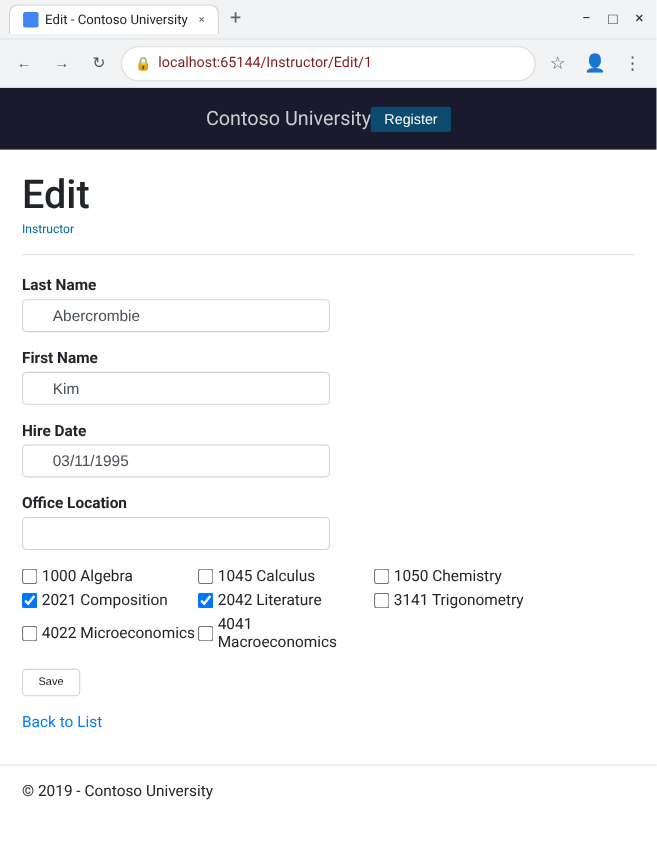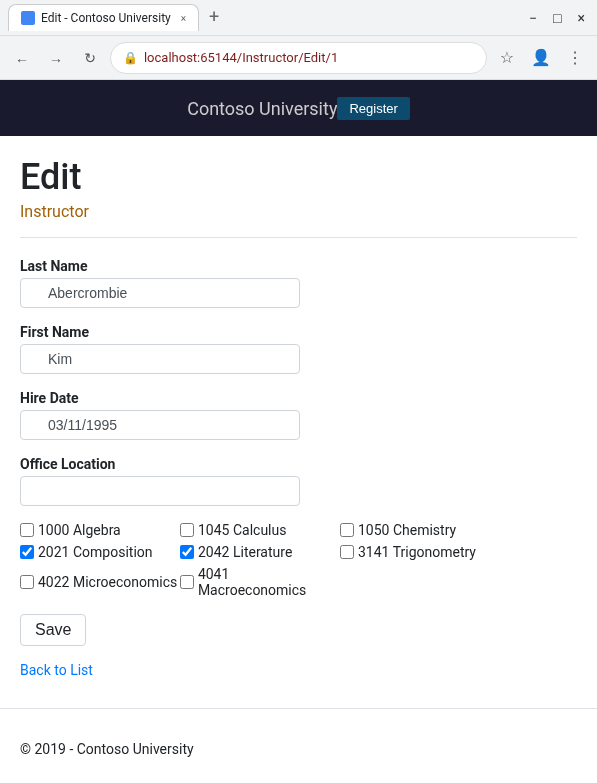--- a/index.html
+++ b/index.html
@@ -143,22 +143,22 @@
     .page-content {
       padding: 20px 20px 20px 20px;
     }
     h1 {
       font-size: 36px;
       font-weight: 500;
       color: #212529;
       margin-bottom: 4px;
     }
     .subtitle {
-      font-size: 16px;
-      color: #a16207;
+      font-size: 11px;
+      color: #0369a1;
       margin-bottom: 16px;
     }
     hr {
       border: none;
       border-top: 1px solid #dee2e6;
       margin-bottom: 20px;
     }
 
     .form-group {
       margin-bottom: 16px;
@@ -196,36 +196,36 @@
     .course-item input[type="checkbox"] {
       width: 14px;
       height: 14px;
       cursor: pointer;
     }
 
     .btn-save {
       background: #fff;
       border: 1px solid #ced4da;
       padding: 6px 14px;
-      font-size: 16px;
+      font-size: 10px;
       border-radius: 4px;
       cursor: pointer;
       margin-bottom: 16px;
       color: #212529;
     }
 
     .back-link {
       color: #007bff;
       text-decoration: none;
       font-size: 14px;
     }
 
     .page-footer {
       border-top: 1px solid #dee2e6;
-      padding: 32px 20px;
+      padding: 16px 20px;
       font-size: 14px;
       color: #212529;
       margin-top: 10px;
     }
   </style>
 </head>
 <body>
 
 <div class="browser-titlebar">
   <div class="tab-area">

